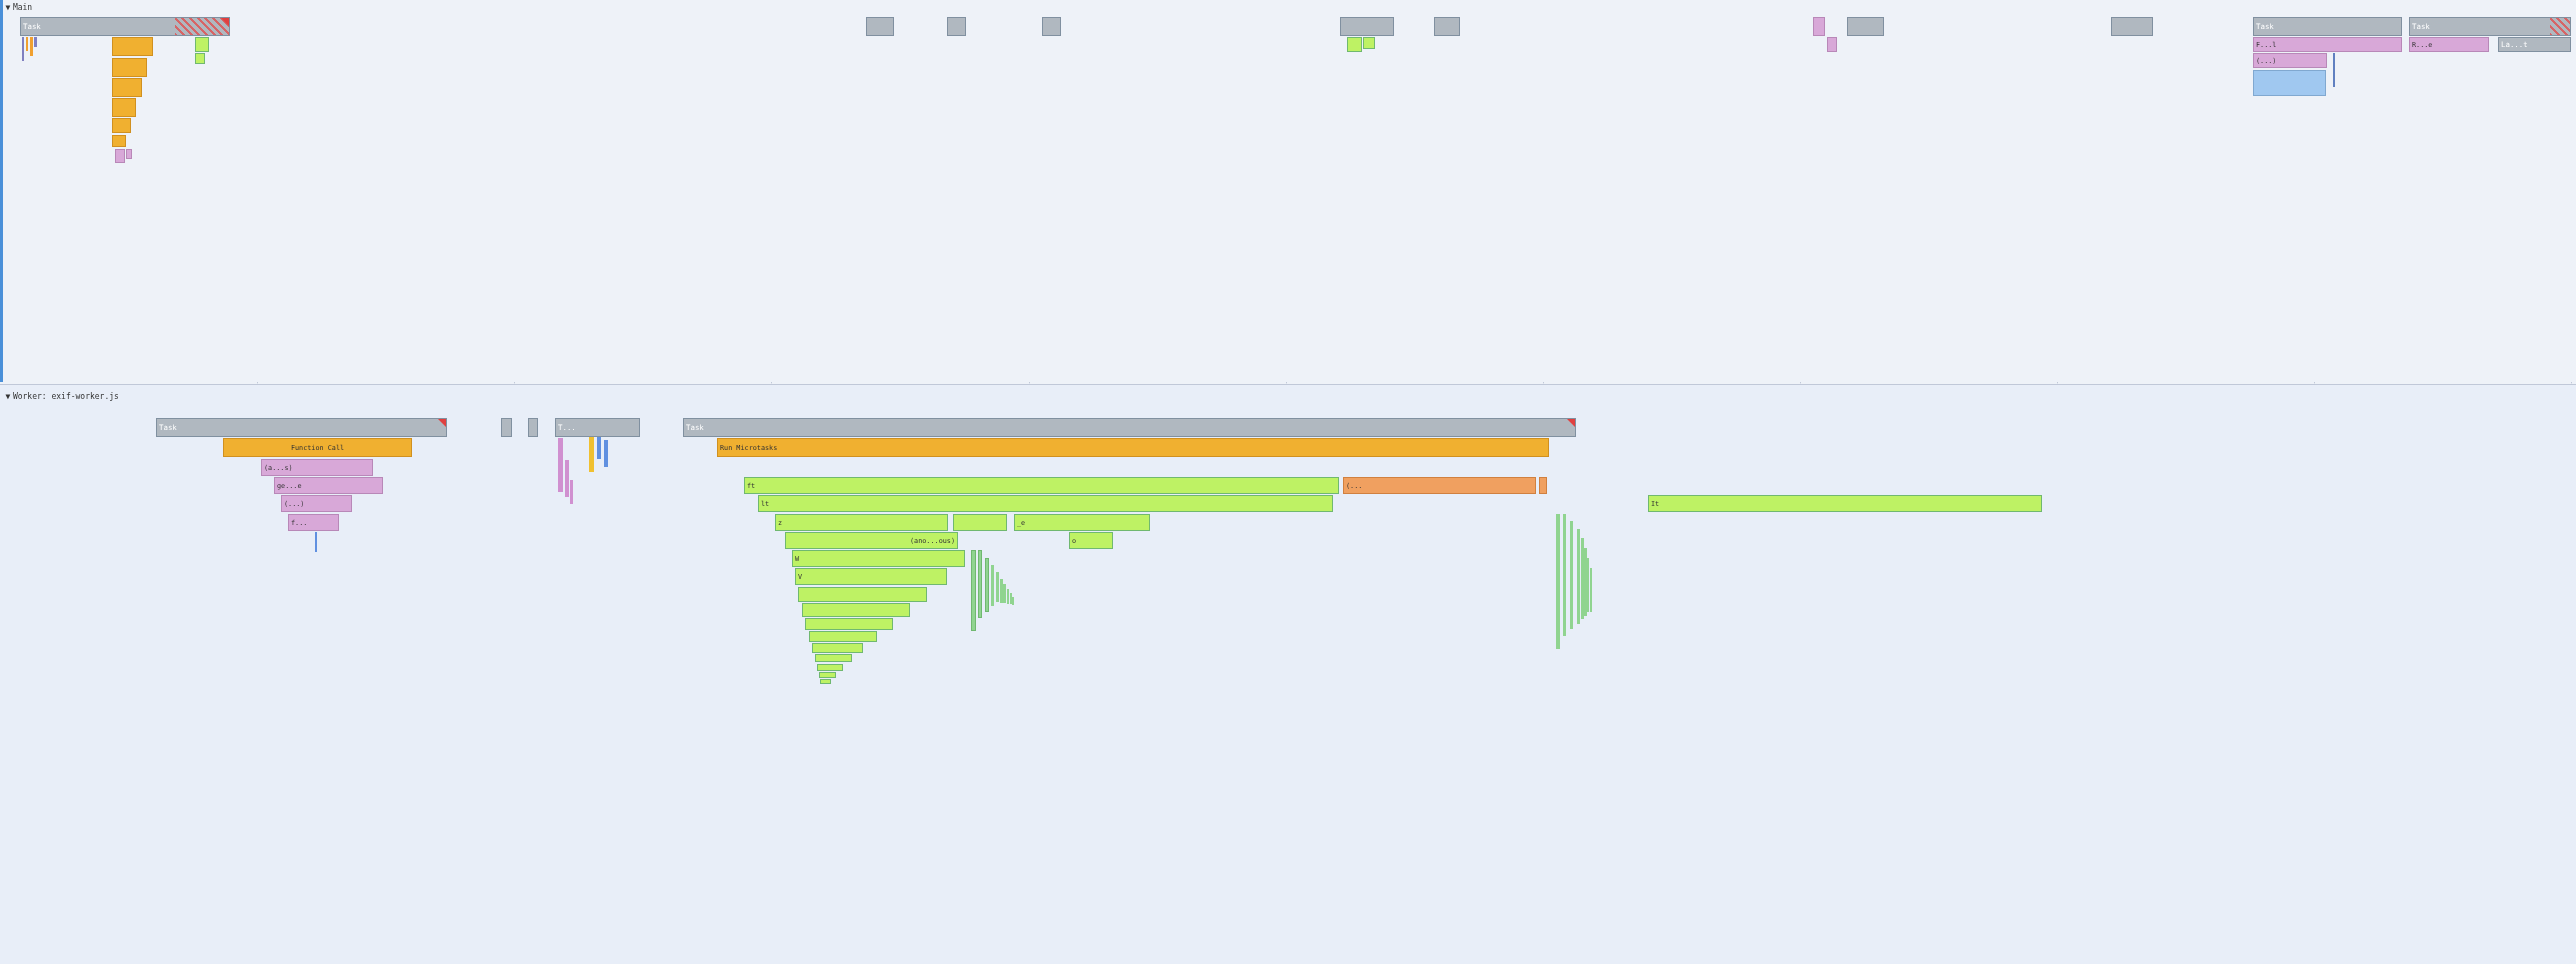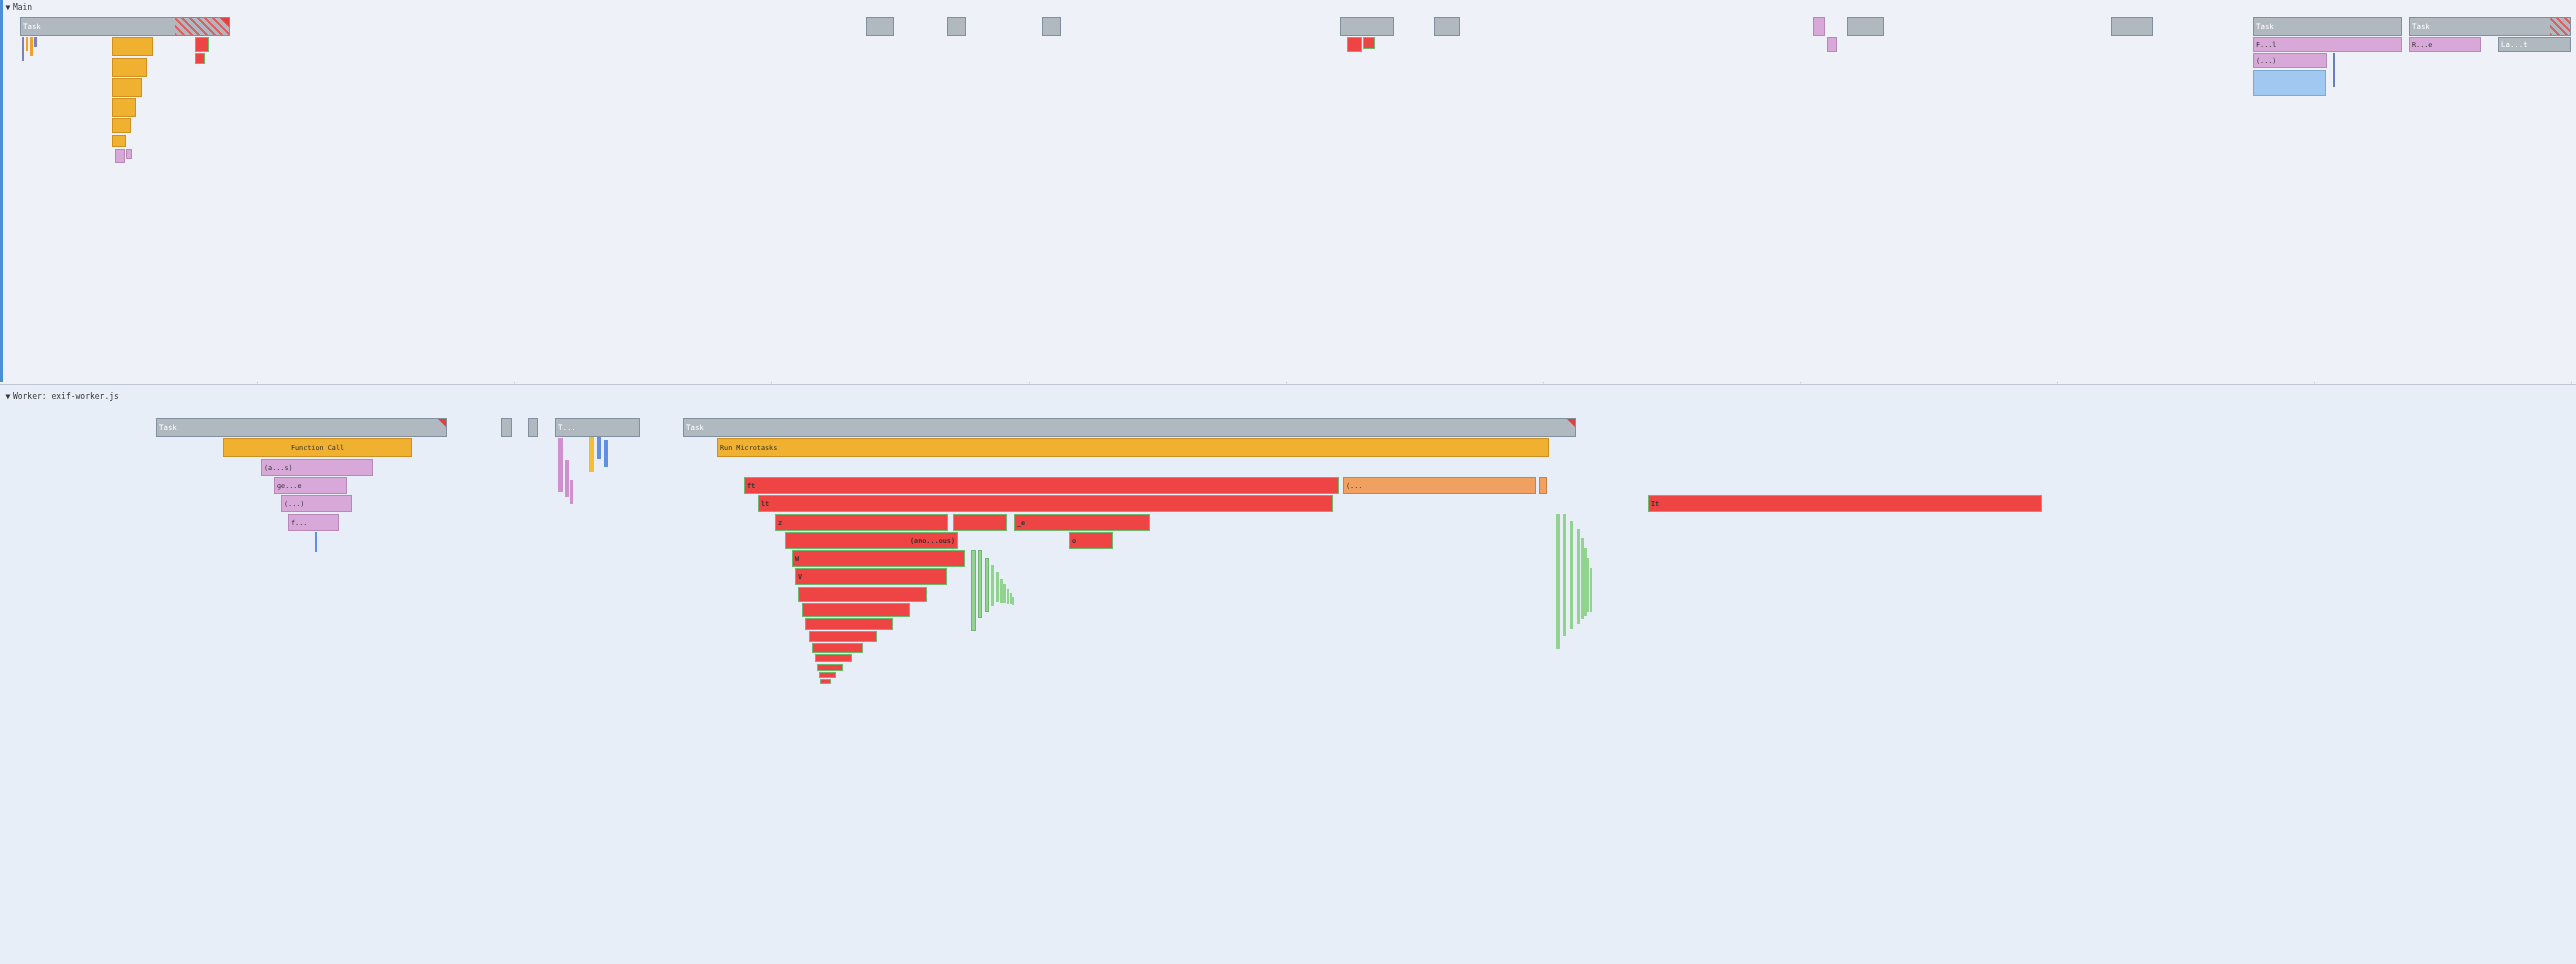--- a/index.html
+++ b/index.html
@@ -96,24 +96,23 @@
       color: #333;
     }
 
     .block.purple {
       background: #d8a8d8;
       border-color: #b888b8;
       color: #333;
     }
 
     .block.green {
-      background: #ef4444;
+      background: #bef264;
       border-color: #70b870;
       color: #333;
-      font-weight: bold;
     }
 
     .block.orange {
       background: #f0a060;
       border-color: #d08040;
       color: #333;
     }
 
     .block.blue-light {
       background: #a0c8f0;
@@ -232,21 +231,21 @@
     <span>Task</span>
   </div>
   <div class="block task-gray" style="left:2409px;top:17px;width:162px;height:19px;overflow:visible;">
     <span>Task</span>
     <div style="position:absolute;right:0;top:0;width:20px;height:100%;background:repeating-linear-gradient(45deg,#e05050,#e05050 2px,transparent 2px,transparent 5.4px);opacity:0.8;"></div>
   </div>
 
   <div class="block purple" style="left:2253px;top:37px;width:149px;height:15px;">
     <span>F...l</span>
   </div>
-  <div class="block purple" style="left:2409px;top:37px;width:72px;height:15px;">
+  <div class="block purple" style="left:2409px;top:37px;width:80px;height:15px;">
     <span>R...e</span>
   </div>
   <div class="block task-gray" style="left:2498px;top:37px;width:73px;height:15px;">
     <span>La...t</span>
   </div>
 
   <div class="block purple" style="left:2253px;top:53px;width:74px;height:15px;">
     <span>(...)</span>
   </div>
   <div style="position:absolute;left:2333px;top:53px;width:2px;height:34px;background:#6080c0;"></div>
@@ -294,21 +293,21 @@
   </div>
 
   <div class="block run-microtasks" style="left:717px;top:438px;width:832px;height:19px;">
     <span>Run Microtasks</span>
   </div>
 
   <div class="block purple" style="left:261px;top:459px;width:112px;height:17px;">
     <span>(a...s)</span>
   </div>
 
-  <div class="block purple" style="left:274px;top:477px;width:73px;height:17px;">
+  <div class="block purple" style="left:274px;top:477px;width:109px;height:17px;">
     <span>ge...e</span>
   </div>
 
   <div class="block purple" style="left:281px;top:495px;width:71px;height:17px;">
     <span>(...)</span>
   </div>
 
   <div class="block purple" style="left:288px;top:514px;width:51px;height:17px;">
     <span>f...</span>
   </div>

